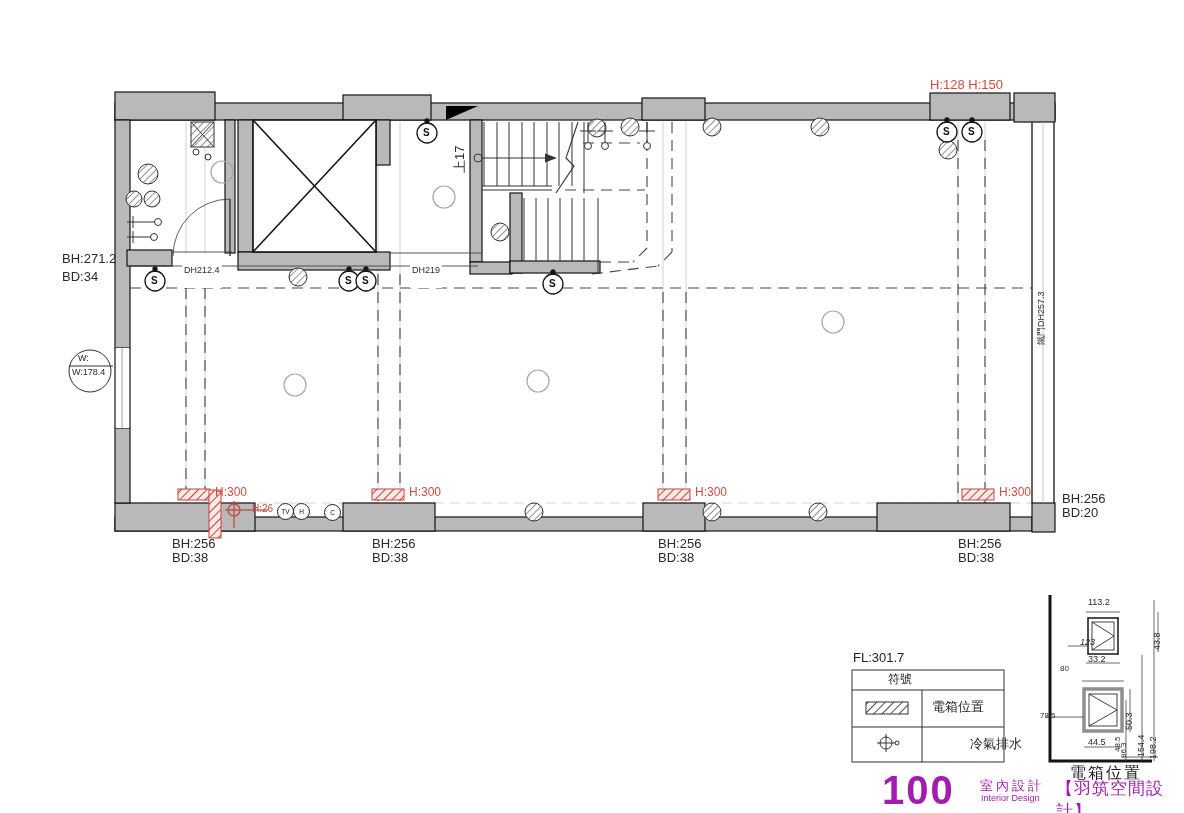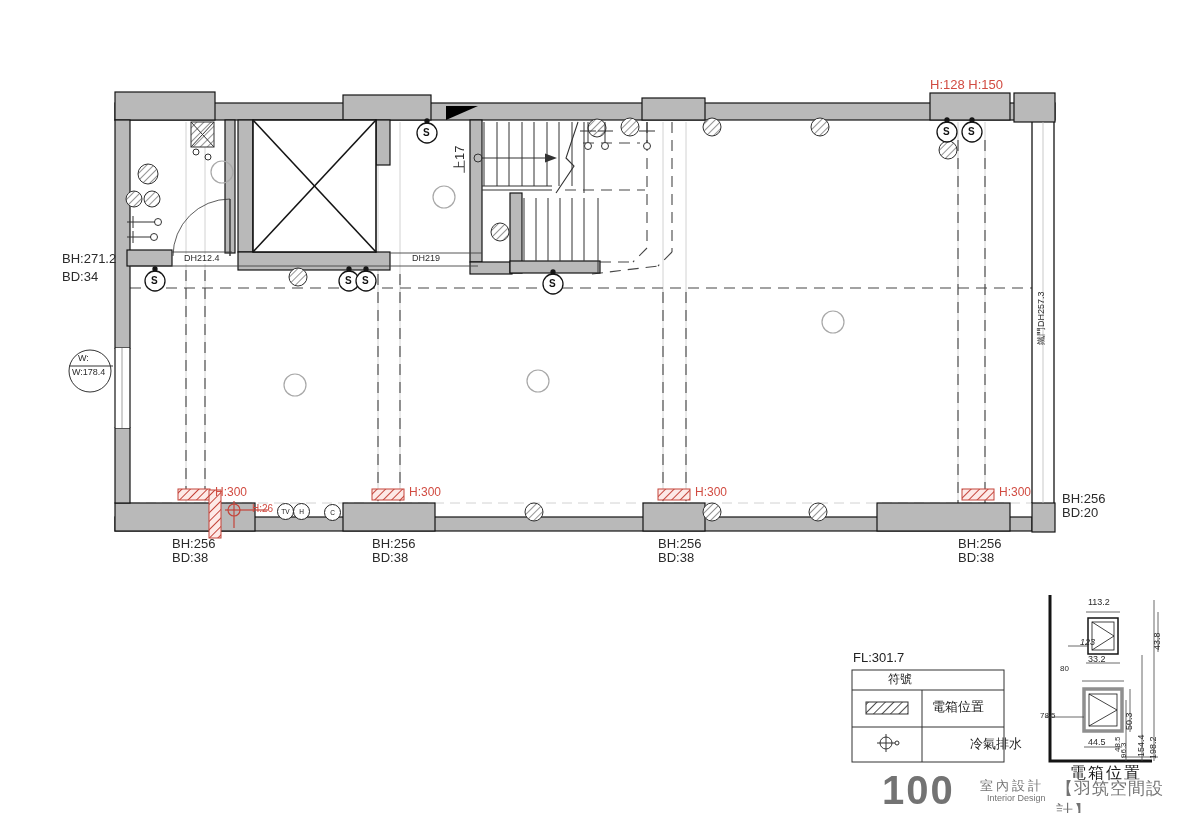--- a/index.html
+++ b/index.html
@@ -3,28 +3,28 @@
 <meta charset="utf-8">
 <style>
   html,body{margin:0;padding:0;background:#fff;}
   #canvas{position:relative;width:1184px;height:813px;background:#fff;overflow:hidden;
           font-family:"Liberation Sans","DejaVu Sans",sans-serif;}
   svg{position:absolute;left:0;top:0;}
   .lbl{position:absolute;white-space:nowrap;color:#2b2b2b;line-height:1.1;}
   .red{color:#d14b41;}
   .f13{font-size:13px;} .f12{font-size:12px;} .f10{font-size:10px;} .f9{font-size:9px;} .f8{font-size:8px;}
   .rot{transform:rotate(-90deg);transform-origin:0 0;}
-  .wbg{background:#fff;padding:0 2px;}
+  .wbg{background:#fff;padding:12px 2px;}
   .slabel{position:absolute;font-size:10px;font-weight:bold;color:#111;}
   .outlet{position:absolute;width:15px;height:15px;border:1px solid #222;border-radius:50%;
           background:#fff;font-size:6.5px;color:#111;display:flex;align-items:center;justify-content:center;}
-  .wm{color:#737373;}
+  .wm{color:#a21caf;}
   #wm-logo{position:absolute;left:882px;top:768px;font-size:40px;font-weight:bold;letter-spacing:2px;}
   #wm-cn{position:absolute;left:980px;top:777px;font-size:13px;letter-spacing:3px;}
-  #wm-en{position:absolute;left:981px;top:793px;font-size:9px;margin-left:6px;}
+  #wm-en{position:absolute;left:981px;top:793px;font-size:9px;}
   #wm-studio{position:absolute;left:1056px;top:777px;font-size:17px;letter-spacing:1px;}
   #detail-title{position:absolute;left:1070px;top:763px;font-size:16px;color:#1a1a1a;letter-spacing:2px;}
   .legend-lbl{color:#222;}
 </style>
 </head>
 <body>
 
 <div id="canvas">
 
 <svg width="1184" height="813">

